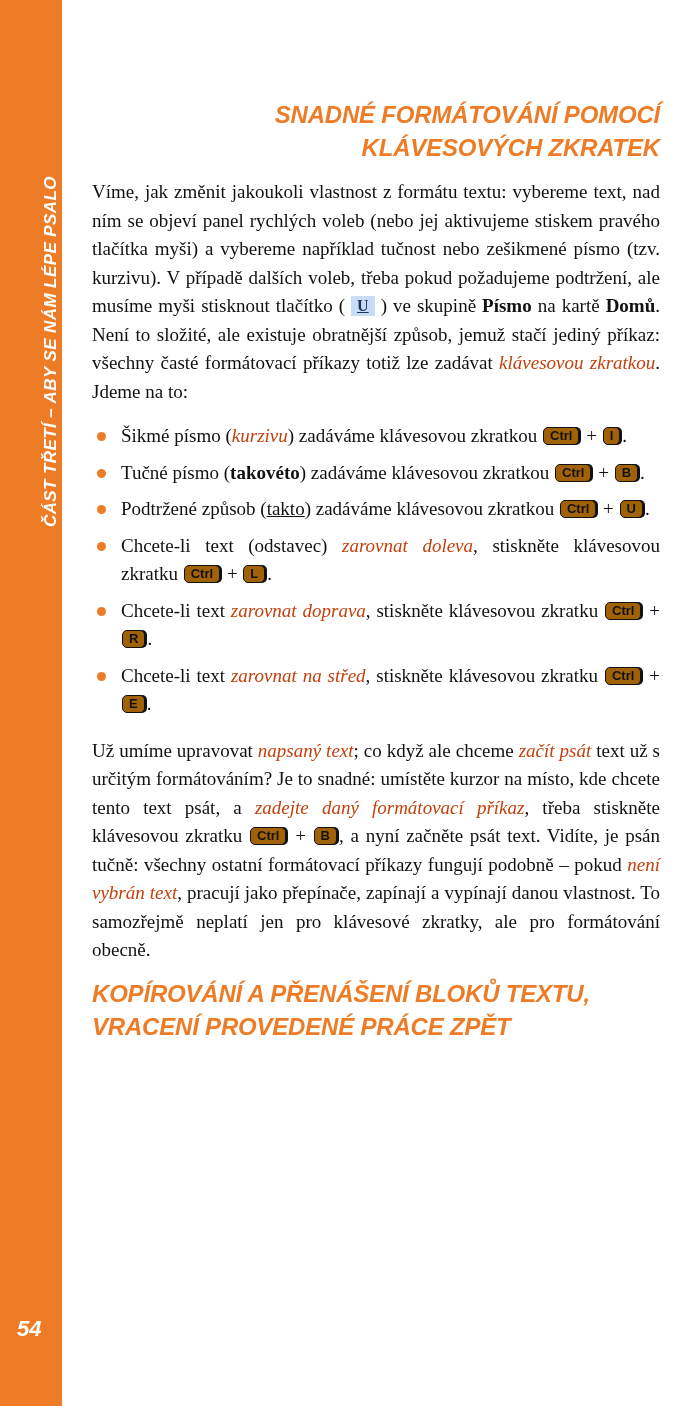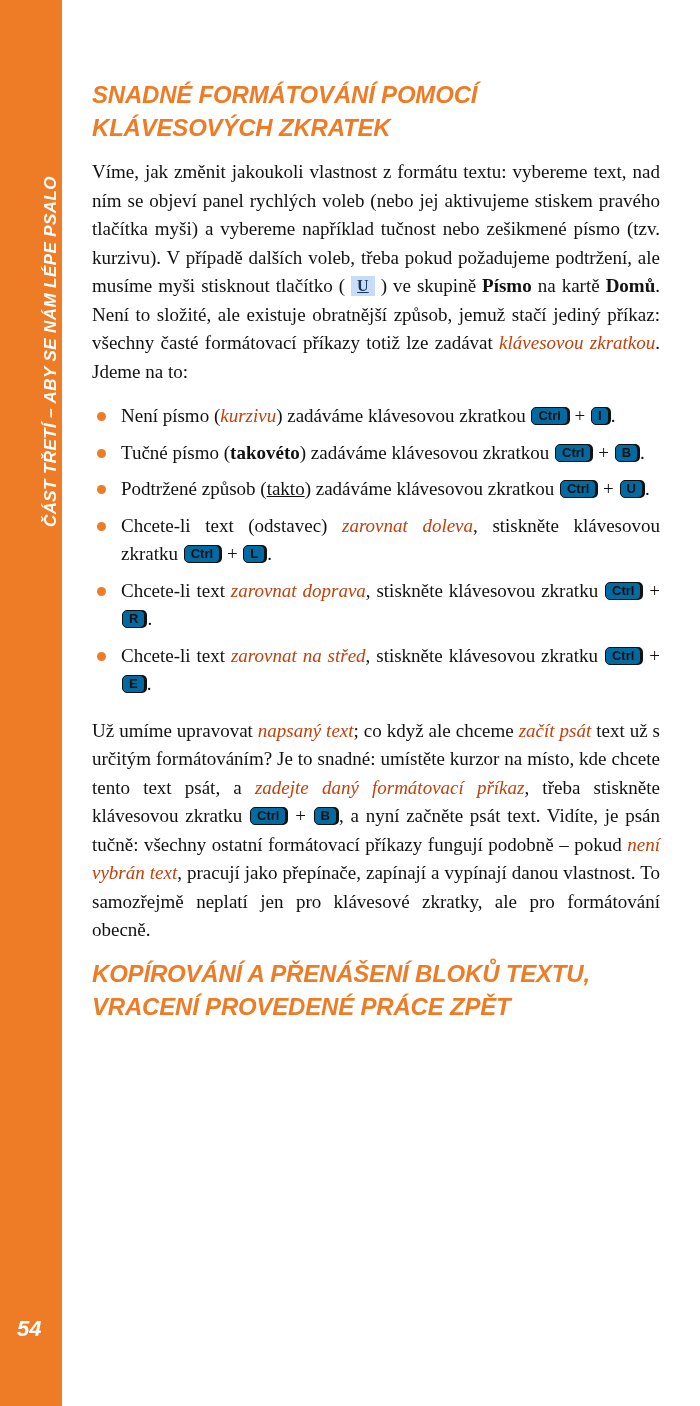--- a/index.html
+++ b/index.html
@@ -50,21 +50,21 @@
   .heading{
     color:#ee7c26;
     font-family:"Liberation Sans", sans-serif;
     font-style:italic;
     font-weight:bold;
     font-size:24px;
     line-height:33px;
     letter-spacing:-0.2px;
     margin:0 0 14px 0;
   }
-  .heading.first{ margin-top:78px; }
+  .heading.first{ margin-top:98px;text-align:right; }
   .heading.second{ margin-top:9px; }
   .para{
     font-size:19px;
     line-height:28.5px;
     text-align:justify;
     color:#111111;
     margin:0 0 12px 0;
   }
   
   .shortcut-list{
@@ -100,21 +100,21 @@
     font-weight:bold;
     color:#111111;
     border:1.5px solid #111111;
     border-radius:5px;
     padding:1px 6px 2px 6px;
     box-shadow:2px 0 0 #111111;
     display:inline-block;
     line-height:13px;
     vertical-align:2px;
     margin:0 2px 0 1px;
-    background:#0369a1;
+    background:#a16207;
   }
   .ubtn{
     display:inline-block;
     background:#c9dcf5;
     color:#17365d;
     font-weight:bold;
     text-decoration:underline;
     font-family:"Liberation Serif", serif;
     font-size:16px;
     line-height:19px;
@@ -134,21 +134,21 @@
 
   <div class="main">
 
     <h1 class="heading first">SNADNÉ FORMÁTOVÁNÍ POMOCÍ KLÁVESOVÝCH ZKRATEK</h1>
 
     <p class="para"><span>Víme, jak změnit jakoukoli vlastnost z formátu textu: vybereme text, nad ním se objeví panel rychlých voleb (nebo jej aktivujeme stiskem pravého tlačítka myši) a vybereme například tučnost nebo zešikmené písmo (tzv. kurzivu). V případě dalších voleb, třeba pokud požadujeme podtržení, ale musíme myši stisknout tlačítko ( </span><span class="ubtn">U</span><span> ) ve skupině </span><span class="seg-b">Písmo</span><span> na kartě </span><span class="seg-b">Domů</span><span>. Není to složité, ale existuje obratnější způsob, jemuž stačí jediný příkaz: všechny časté formátovací příkazy totiž lze zadávat </span><span class="seg-io">klávesovou zkratkou</span><span>. Jdeme na to:</span></p>
 
     <ul class="shortcut-list">
       <li>
         <span class="bullet"></span>
-        <div class="li-text"><span>Není písmo (</span><span class="seg-io">kurzivu</span><span>) zadáváme klávesovou zkratkou </span><span class="key">Ctrl</span><span> + </span><span class="key">I</span><span>.</span></div>
+        <div class="li-text"><span>Šikmé písmo (</span><span class="seg-io">kurzivu</span><span>) zadáváme klávesovou zkratkou </span><span class="key">Ctrl</span><span> + </span><span class="key">I</span><span>.</span></div>
       </li>
       <li>
         <span class="bullet"></span>
         <div class="li-text"><span>Tučné písmo (</span><span class="seg-b">takovéto</span><span>) zadáváme klávesovou zkratkou </span><span class="key">Ctrl</span><span> + </span><span class="key">B</span><span>.</span></div>
       </li>
       <li>
         <span class="bullet"></span>
         <div class="li-text"><span>Podtržené způsob (</span><span class="seg-u">takto</span><span>) zadáváme klávesovou zkratkou </span><span class="key">Ctrl</span><span> + </span><span class="key">U</span><span>.</span></div>
       </li>
       <li>

